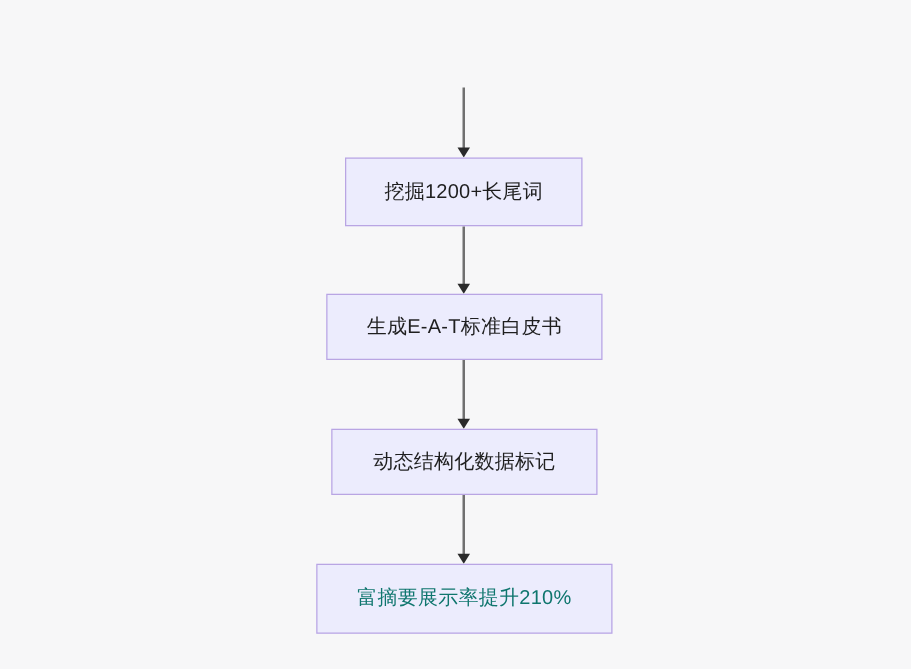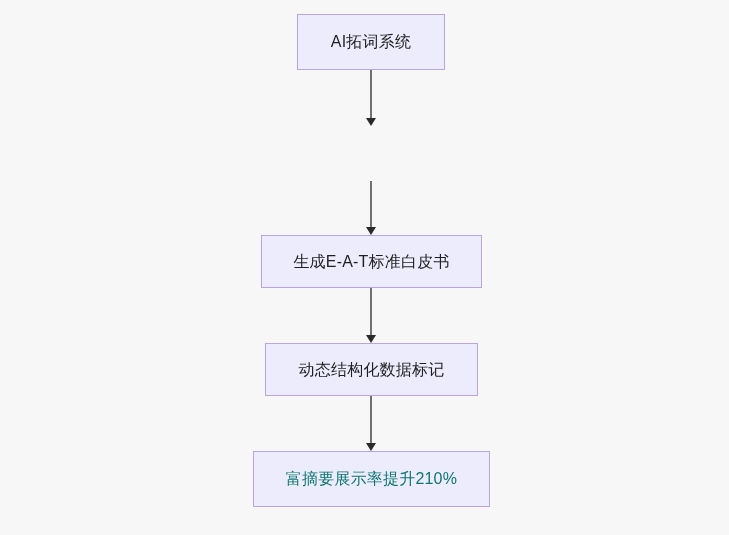--- a/index.html
+++ b/index.html
@@ -81,22 +81,22 @@
   </div>
   <div class="flow-edge" id="edge-2" style="left: 365px; top: 288px; height: 55px;">
     <div class="flow-edge-shaft" style="height: 48px; background: rgb(112, 112, 112);"></div>
     <div class="flow-edge-arrow" style="border-top-color: rgb(42, 42, 42);"></div>
   </div>
   <div class="flow-edge" id="edge-3" style="left: 365px; top: 396px; height: 55px;">
     <div class="flow-edge-shaft" style="height: 48px; background: rgb(112, 112, 112);"></div>
     <div class="flow-edge-arrow" style="border-top-color: rgb(42, 42, 42);"></div>
   </div>
 
-  <div class="flow-node" id="node-0" style="left: 297px; top: 14px; width: 148px; height: 56px; background: rgb(236, 236, 253); border-color: rgb(185, 165, 227); color: rgb(31, 31, 31);">
-    <span class="flow-node-label">AI拓词系统</span>
+  <div class="flow-node" id="node-1" style="left: 276px; top: 126px; width: 190px; height: 55px; background: rgb(236, 236, 253); border-color: rgb(185, 165, 227); color: rgb(31, 31, 31);">
+    <span class="flow-node-label">挖掘1200+长尾词</span>
   </div>
   <div class="flow-node" id="node-2" style="left: 261px; top: 235px; width: 221px; height: 53px; background: rgb(236, 236, 253); border-color: rgb(185, 165, 227); color: rgb(31, 31, 31);">
     <span class="flow-node-label">生成E-A-T标准白皮书</span>
   </div>
   <div class="flow-node" id="node-3" style="left: 265px; top: 343px; width: 213px; height: 53px; background: rgb(236, 236, 253); border-color: rgb(185, 165, 227); color: rgb(31, 31, 31);">
     <span class="flow-node-label">动态结构化数据标记</span>
   </div>
   <div class="flow-node" id="node-4" style="left: 253px; top: 451px; width: 237px; height: 56px; background: rgb(236, 236, 253); border-color: rgb(185, 165, 227); color: #0f766e;">
     <span class="flow-node-label">富摘要展示率提升210%</span>
   </div>

